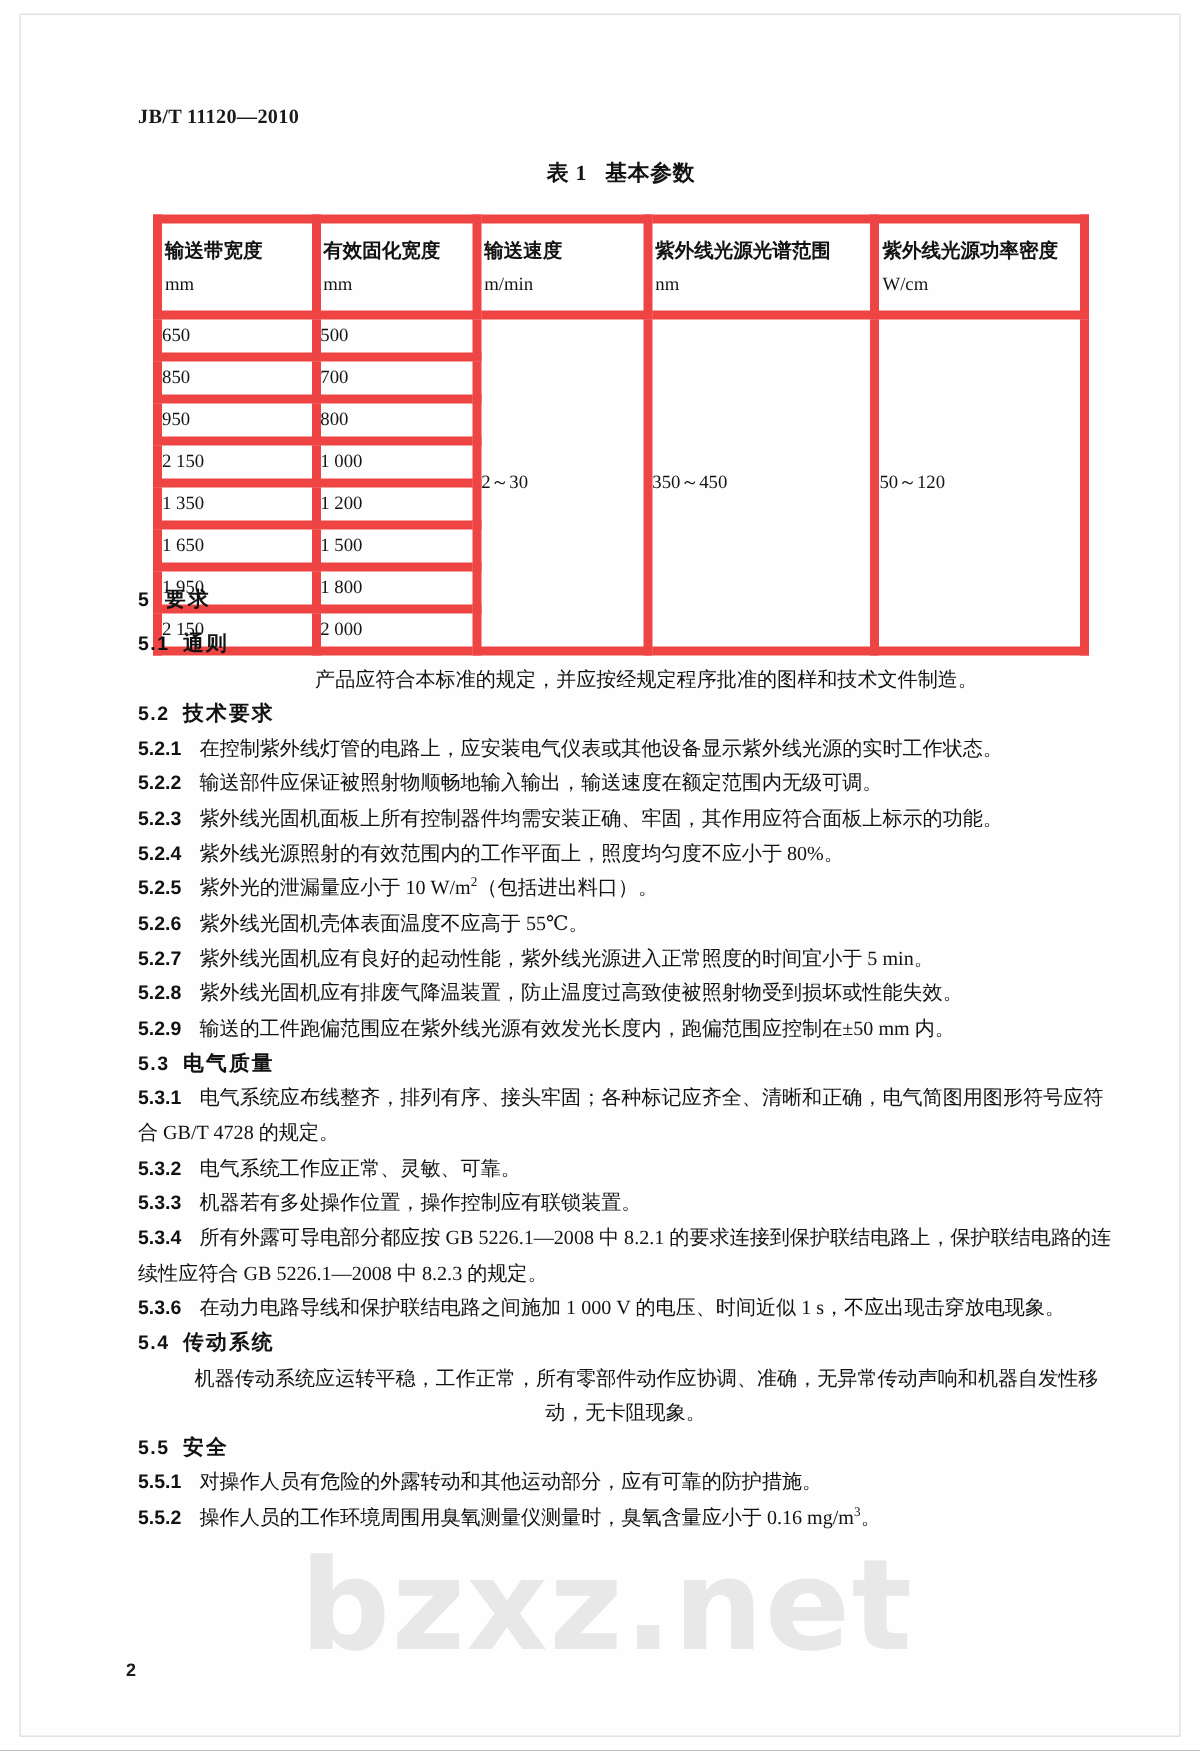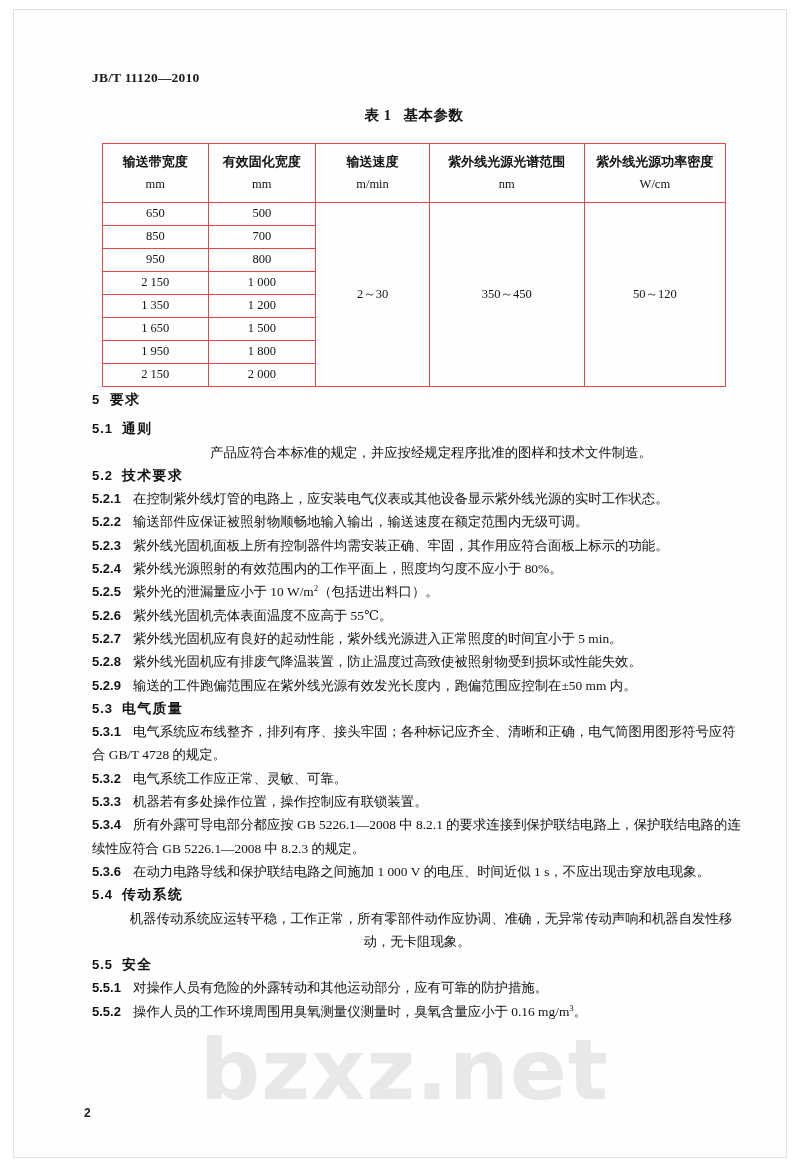--- a/index.html
+++ b/index.html
@@ -74,22 +74,21 @@
   .param-table {
     position: absolute;
     left: 88px;
     top: 133px;
     width: 624px;
     border-collapse: collapse;
     font-size: 12.5px;
     color: #131313;
   }
   .param-table td {
-    border: 1px solid #ef4444;
-    text-align: center;
+    border: 6px solid #ef4444;
     vertical-align: middle;
     padding: 0;
     line-height: 1.25;
   }
   .param-table .hdr {
     height: 52px;
     font-weight: bold;
     font-size: 13px;
     padding: 3px 2px;
   }

